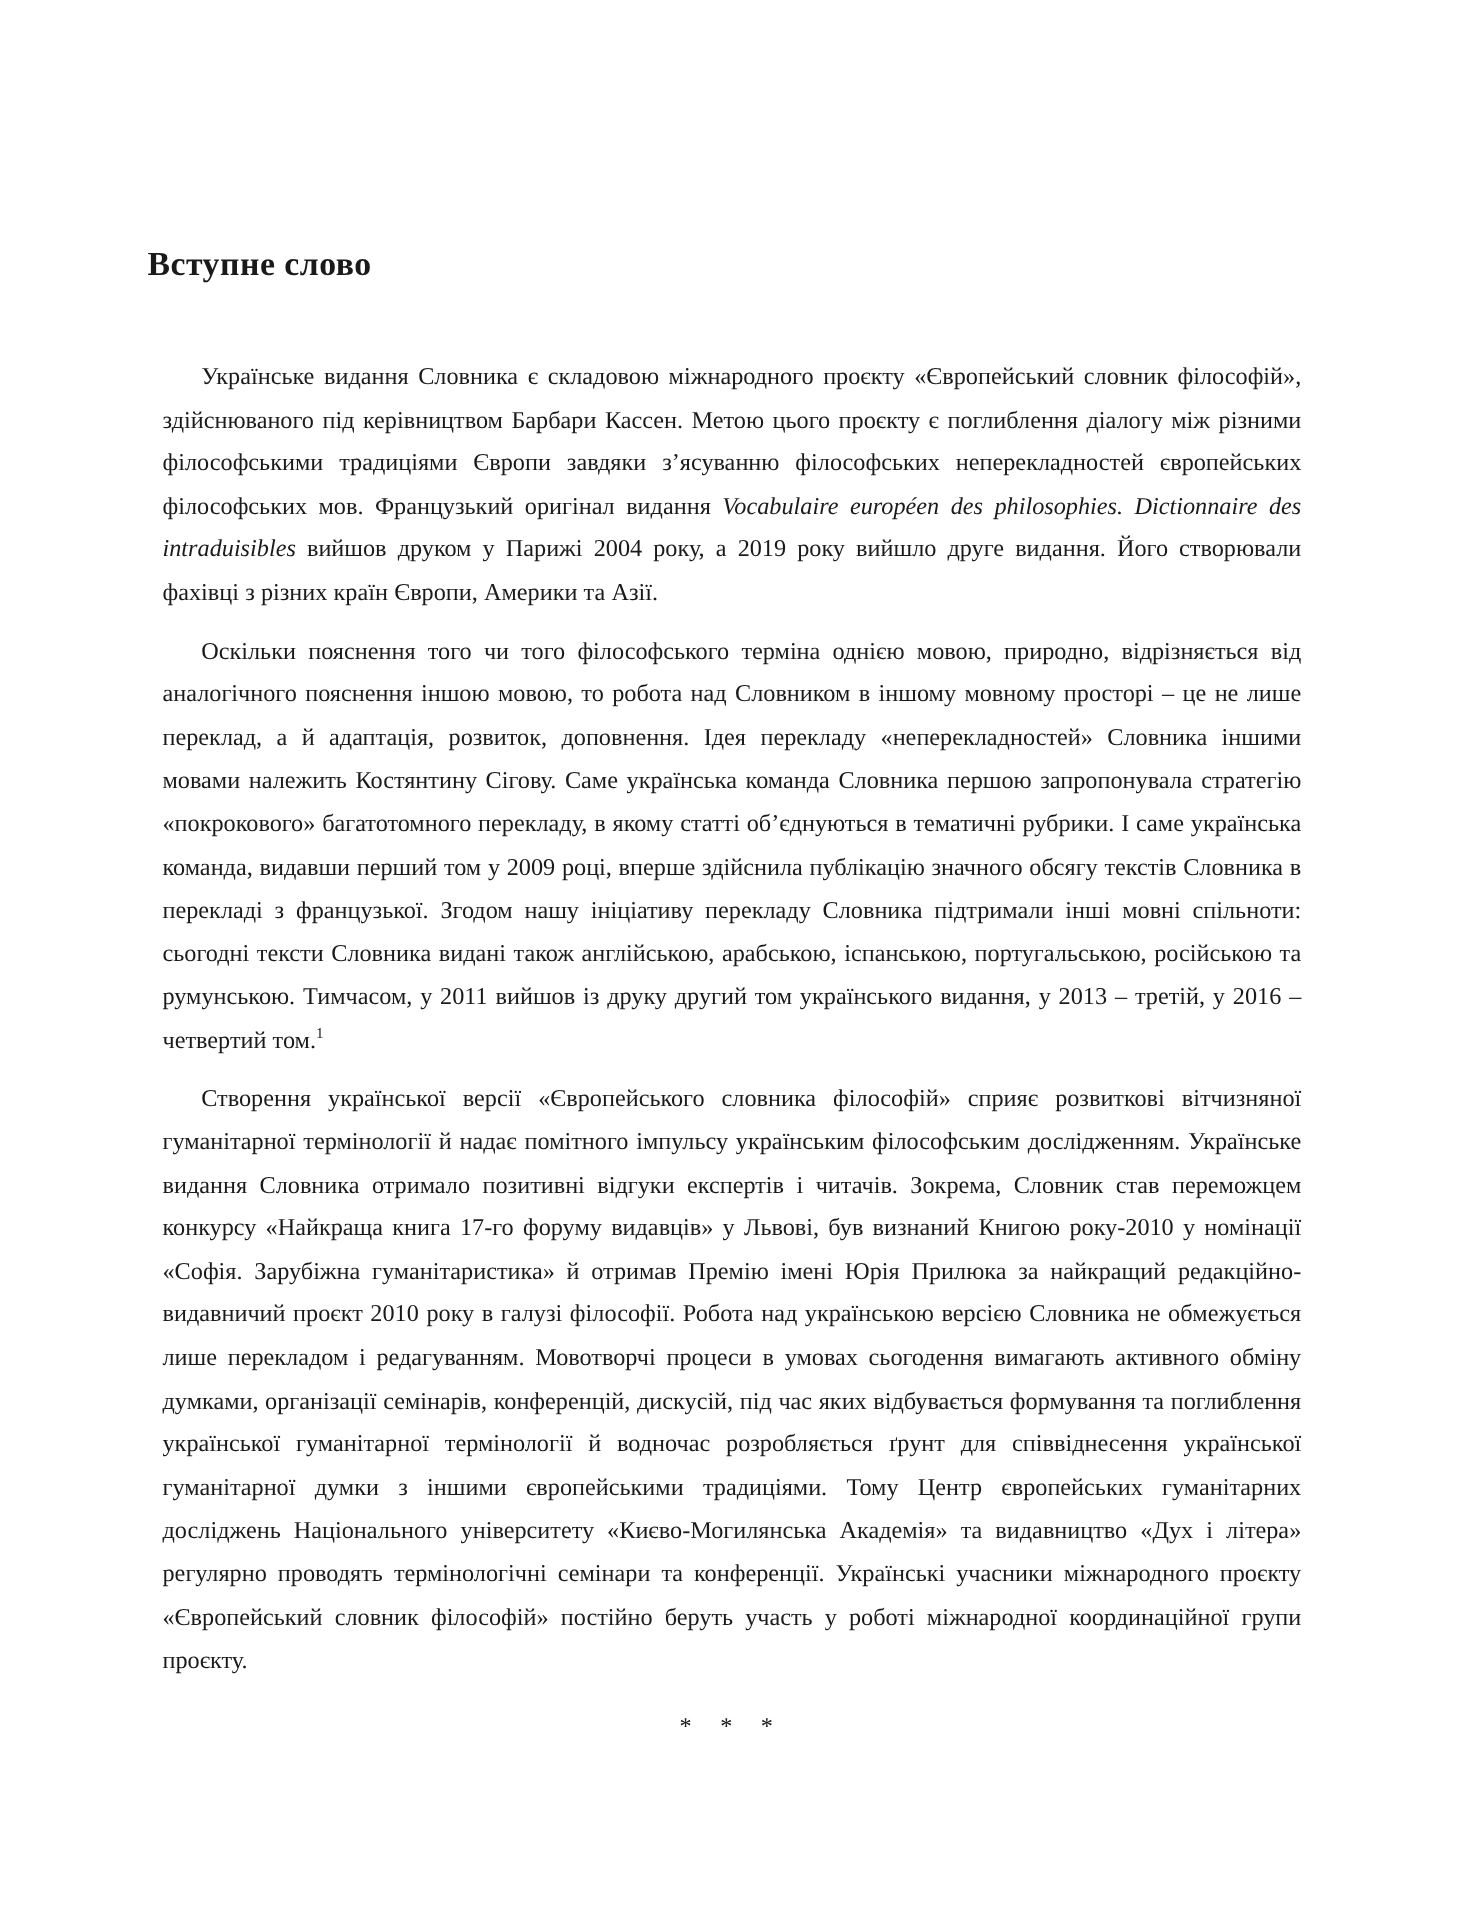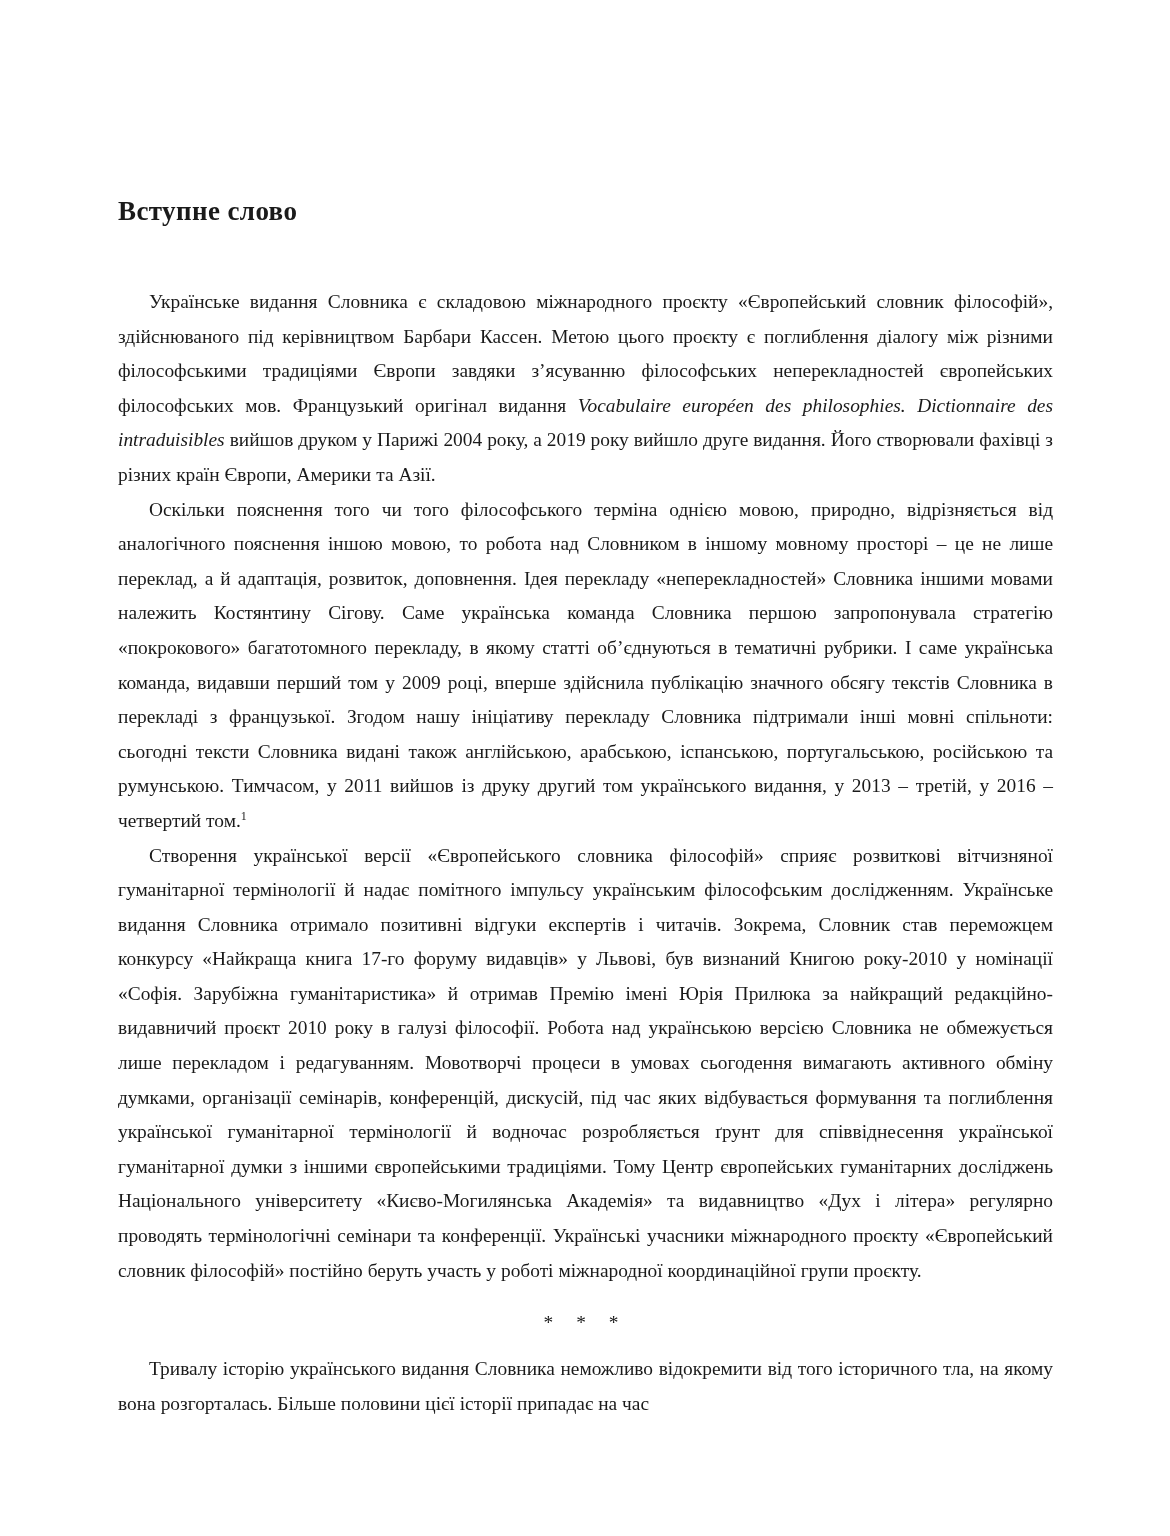--- a/index.html
+++ b/index.html
@@ -31,21 +31,21 @@
     width: 935px;
   }
   h1.page-title {
     font-size: 27px;
     font-weight: bold;
     margin: 0 0 58px 0;
     letter-spacing: 0.4px;
     font-family: "Liberation Serif", "DejaVu Serif", serif;
   }
   p.para {
-    margin: 0;
+    margin: 12px;
     font-size: 19.4px;
     line-height: 34.6px;
     text-align: justify;
     text-indent: 31px;
     font-family: "Liberation Serif", "DejaVu Serif", serif;
     hyphens: none;
     word-spacing: 0.1px;
   }
   p.para + p.para {
     margin-top: 0;
@@ -70,16 +70,15 @@
 <body>
 
 <div class="page">
   <div class="content">
     <h1 class="page-title">Вступне слово</h1>
     <div>
       <p class="para"><span>Українське видання Словника є складовою міжнародного проєкту «Європейський словник філософій», здійснюваного під керівництвом Барбари Кассен. Метою цього проєкту є поглиблення діалогу між різними філософськими традиціями Європи завдяки з’ясуванню філософських неперекладностей європейських філософських мов. Французький оригінал видання </span><span class="ital">Vocabulaire européen des philosophies. Dictionnaire des intraduisibles</span><span> вийшов друком у Парижі 2004 року, а 2019 року вийшло друге видання. Його створювали фахівці з різних країн Європи, Америки та Азії.</span></p>
       <p class="para"><span>Оскільки пояснення того чи того філософського терміна однією мовою, природно, відрізняється від аналогічного пояснення іншою мовою, то робота над Словником в іншому мовному просторі – це не лише переклад, а й адаптація, розвиток, доповнення. Ідея перекладу «неперекладностей» Словника іншими мовами належить Костянтину Сігову. Саме українська команда Словника першою запропонувала стратегію «покрокового» багатотомного перекладу, в якому статті об’єднуються в тематичні рубрики. І саме українська команда, видавши перший том у 2009 році, вперше здійснила публікацію значного обсягу текстів Словника в перекладі з французької. Згодом нашу ініціативу перекладу Словника підтримали інші мовні спільноти: сьогодні тексти Словника видані також англійською, арабською, іспанською, португальською, російською та румунською. Тимчасом, у 2011 вийшов із друку другий том українського видання, у 2013 – третій, у 2016 – четвертий том.</span><sup class="fn">1</sup></p>
       <p class="para"><span>Створення української версії «Європейського словника філософій» сприяє розвиткові вітчизняної гуманітарної термінології й надає помітного імпульсу українським філософським дослідженням. Українське видання Словника отримало позитивні відгуки експертів і читачів. Зокрема, Словник став переможцем конкурсу «Найкраща книга 17-го форуму видавців» у Львові, був визнаний Книгою року-2010 у номінації «Софія. Зарубіжна гуманітаристика» й отримав Премію імені Юрія Прилюка за найкращий редакційно-видавничий проєкт 2010 року в галузі філософії. Робота над українською версією Словника не обмежується лише перекладом і редагуванням. Мовотворчі процеси в умовах сьогодення вимагають активного обміну думками, організації семінарів, конференцій, дискусій, під час яких відбувається формування та поглиблення української гуманітарної термінології й водночас розробляється ґрунт для співвіднесення української гуманітарної думки з іншими європейськими традиціями. Тому Центр європейських гуманітарних досліджень Національного університету «Києво-Могилянська Академія» та видавництво «Дух і літера» регулярно проводять термінологічні семінари та конференції. Українські учасники міжнародного проєкту «Європейський словник філософій» постійно беруть участь у роботі міжнародної координаційної групи проєкту.</span></p>
       <div class="sep">* * *</div>
-      <p class="para"><span>Тривалу історію українського видання Словника неможливо відокремити від того історичного тла, на якому вона розгорталась. Більше половини цієї історії припадає на час</span></p>
     </div>
   </div>
 </div>
 
 </body></html>

